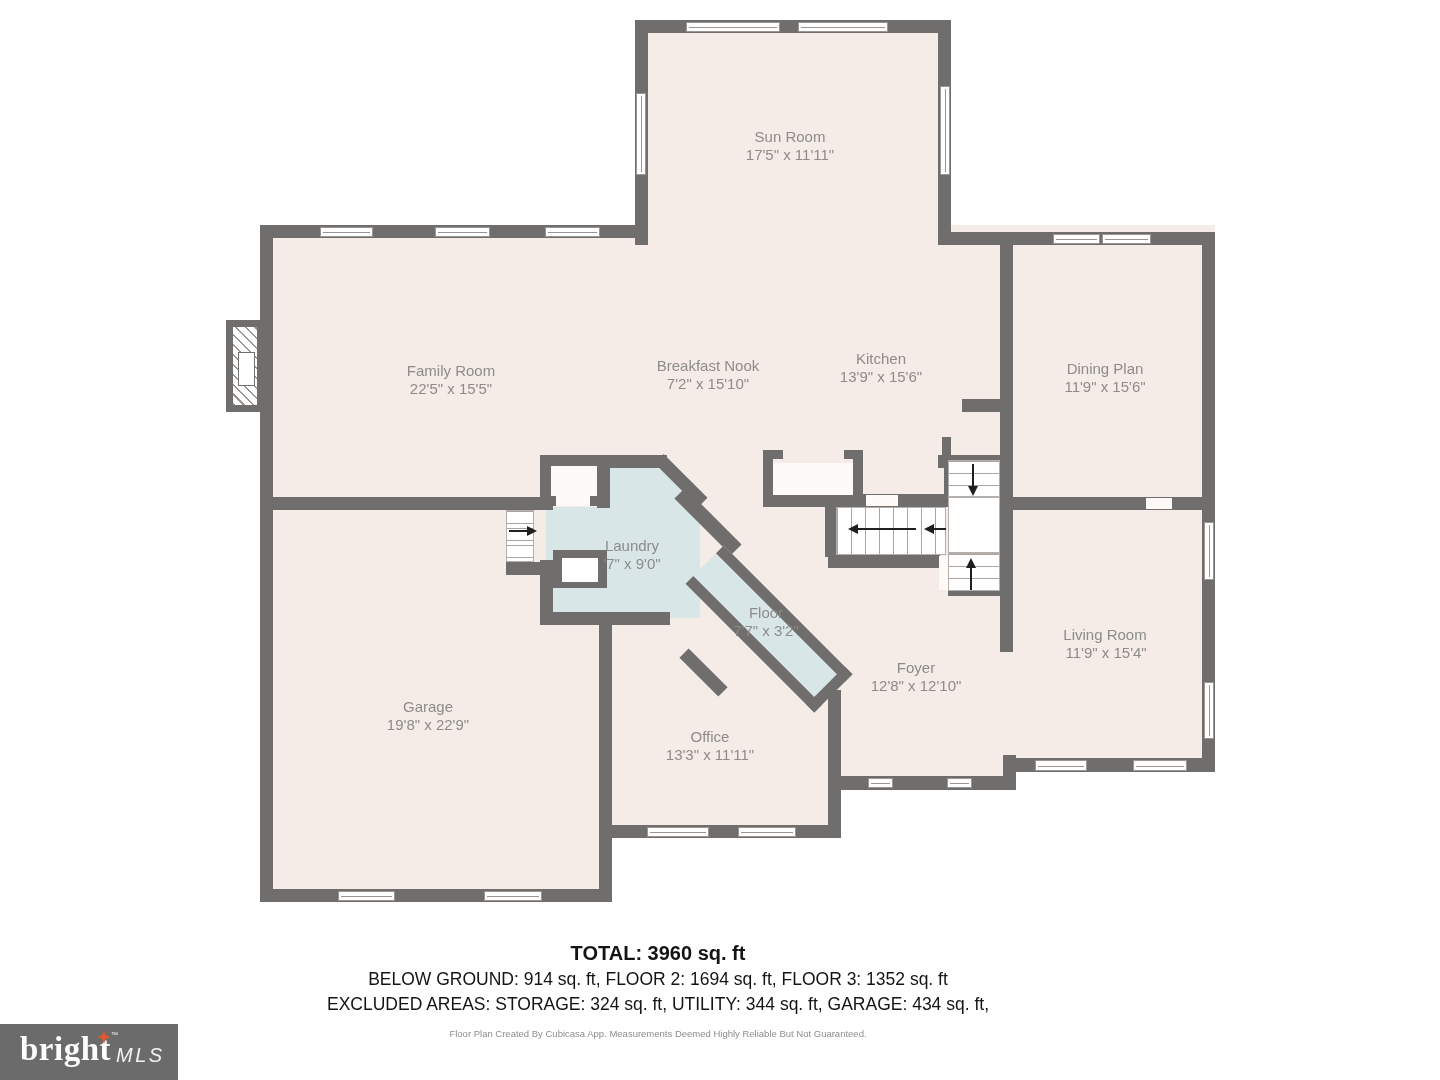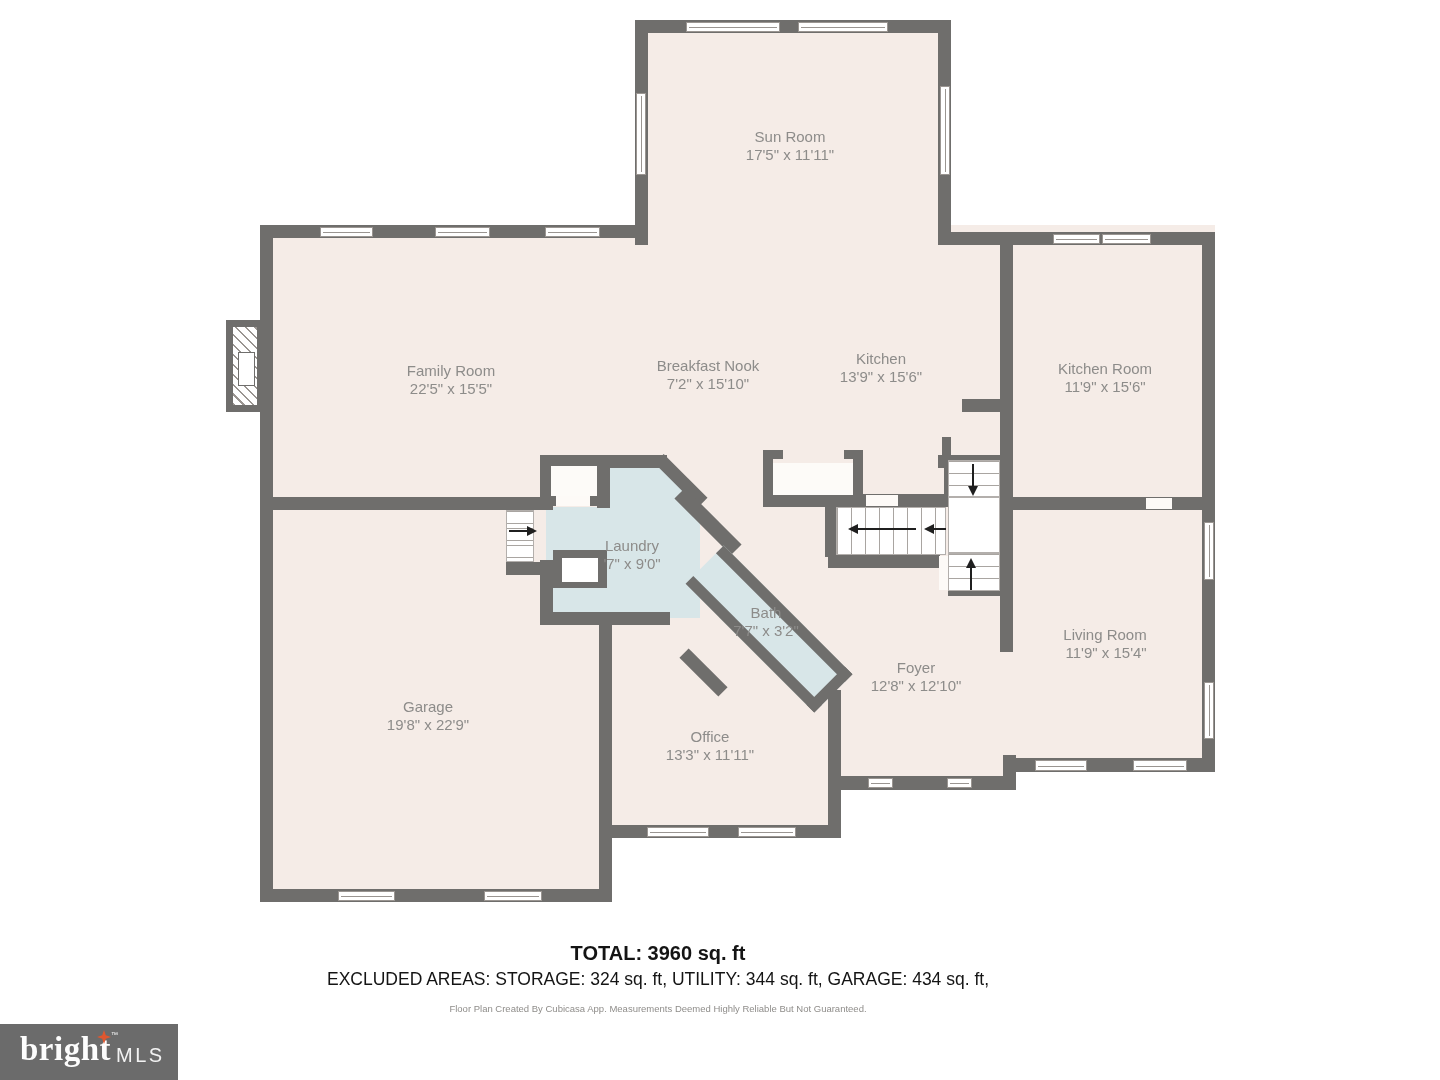--- a/index.html
+++ b/index.html
@@ -35,21 +35,21 @@
   .ahead.right{border-top:5px solid transparent;border-bottom:5px solid transparent;border-left:10px solid #1f1f1f;}
   .ahead.down{border-left:5px solid transparent;border-right:5px solid transparent;border-top:10px solid #1f1f1f;}
   .ahead.up{border-left:5px solid transparent;border-right:5px solid transparent;border-bottom:10px solid #1f1f1f;}
   .summary{position:absolute;left:0;top:942px;width:1316px;text-align:center;color:#141414;}
   .summary .total{font-size:20px;font-weight:bold;margin-bottom:4px;}
   .summary .line{font-size:17.5px;line-height:1.2;margin-bottom:4px;}
   .summary .disc{font-size:9.5px;color:#8f8d8a;margin-top:13px;}
   .logo{position:absolute;left:0;top:1024px;width:178px;height:68px;background:#6b6b6b;}
   .logo .brand{position:absolute;left:20px;top:7px;font-family:"Liberation Serif",serif;font-weight:bold;
     font-size:33px;color:#fdfdfd;letter-spacing:0.5px;}
-  .logo .mls{position:absolute;left:116px;top:20px;font-size:20px;color:#f2f2f2;letter-spacing:2.5px;font-weight:400;}
+  .logo .mls{position:absolute;left:116px;top:20px;font-size:20px;color:#f2f2f2;letter-spacing:2.5px;font-weight:400;font-style:italic;}
   .logo .star{position:absolute;left:97px;top:6px;width:14px;height:14px;background:#e0572f;
     clip-path:polygon(50% 0,63% 37%,100% 50%,63% 63%,50% 100%,37% 63%,0 50%,37% 37%);}
   .logo .tm{position:absolute;left:111px;top:7px;font-size:7px;color:#fdfdfd;}
 </style>
 </head>
 <body>
 
 <div class="plan">
 
   <i class="fill" style="left:635px;top:20px;width:316px;height:228px;"></i>
@@ -173,29 +173,29 @@
   </div>
   <div class="rlabel" style="left:708px;top:357px;">
     <div>Breakfast Nook</div>
     <div>7'2" x 15'10"</div>
   </div>
   <div class="rlabel" style="left:881px;top:350px;">
     <div>Kitchen</div>
     <div>13'9" x 15'6"</div>
   </div>
   <div class="rlabel" style="left:1105px;top:360px;">
-    <div>Kitchen Room</div>
+    <div>Dining Plan</div>
     <div>11'9" x 15'6"</div>
   </div>
   <div class="rlabel" style="left:632px;top:537px;">
     <div>Laundry</div>
     <div>'7" x 9'0"</div>
   </div>
   <div class="rlabel" style="left:766px;top:604px;">
-    <div>Bath</div>
+    <div>Floor</div>
     <div>7'7" x 3'2"</div>
   </div>
   <div class="rlabel" style="left:916px;top:659px;">
     <div>Foyer</div>
     <div>12'8" x 12'10"</div>
   </div>
   <div class="rlabel" style="left:1105px;top:626px;text-align:right;">
     <div>Living Room</div>
     <div>11'9" x 15'4"</div>
   </div>
@@ -204,20 +204,21 @@
     <div>19'8" x 22'9"</div>
   </div>
   <div class="rlabel" style="left:710px;top:728px;">
     <div>Office</div>
     <div>13'3" x 11'11"</div>
   </div>
 </div>
 
 <div class="summary">
   <div class="total">TOTAL: 3960 sq. ft</div>
+  <div class="line">BELOW GROUND: 914 sq. ft, FLOOR 2: 1694 sq. ft, FLOOR 3: 1352 sq. ft</div>
   <div class="line">EXCLUDED AREAS: STORAGE: 324 sq. ft, UTILITY: 344 sq. ft, GARAGE: 434 sq. ft,</div>
   <div class="disc">Floor Plan Created By Cubicasa App. Measurements Deemed Highly Reliable But Not Guaranteed.</div>
 </div>
 
 <div class="logo">
   <span class="brand">bright</span>
   <i class="star"></i>
   <span class="tm">™</span>
   <span class="mls">MLS</span>
 </div>

